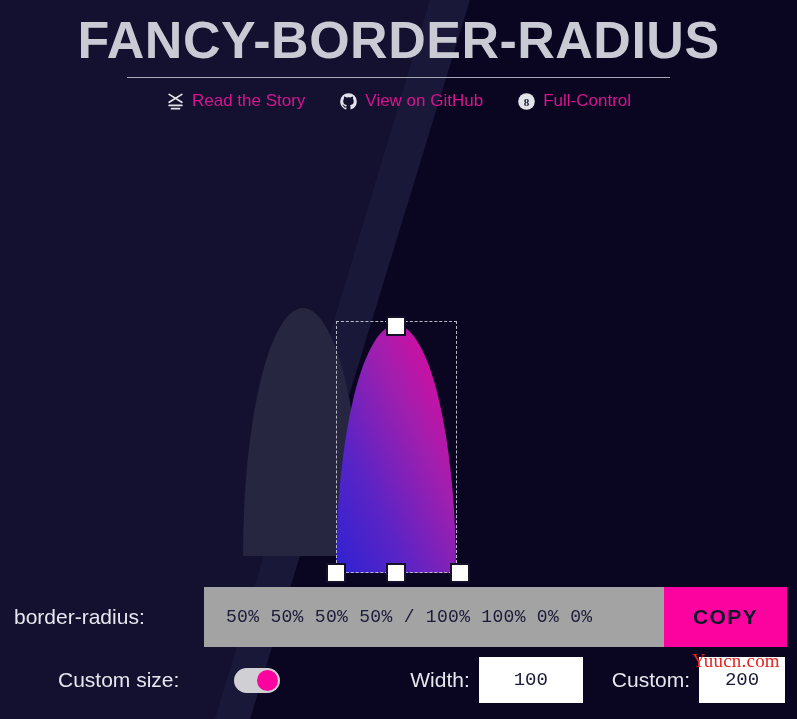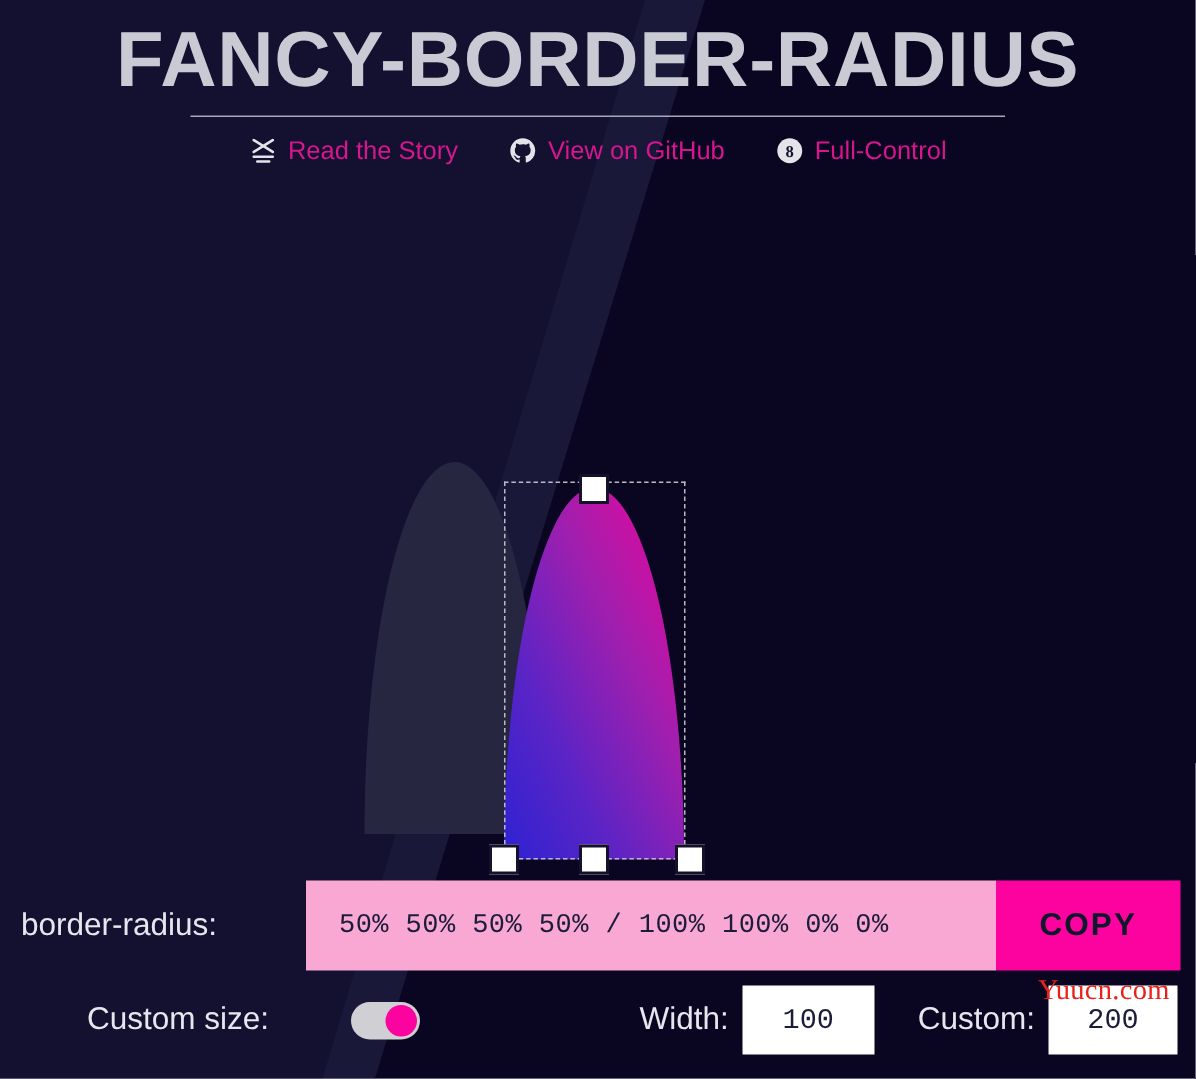--- a/index.html
+++ b/index.html
@@ -68,21 +68,21 @@
   }
   .navlinks {
     display: flex;
     justify-content: center;
     align-items: center;
     gap: 34px;
     margin-top: 13px;
   }
   .navlink {
     display: flex;
-    align-items: flex-start;
+    align-items: flex-end;
     gap: 7px;
     color: #d6158f;
     font-size: 17px;
     text-decoration: none;
     cursor: pointer;
     line-height: 20px;
   }
   .navlink .ic {
     display: inline-flex;
     align-items: center;
@@ -147,21 +147,21 @@
   .output-label {
     width: 204px;
     padding-left: 14px;
     color: #e6e7ee;
     font-size: 21px;
     line-height: 26px;
   }
   .output-value {
     flex: 0 0 460px;
     height: 60px;
-    background: #f9a8d4;
+    background: #a3a3a3;
     color: #1b1b3a;
     font-family: "Liberation Mono", monospace;
     font-size: 18px;
     display: flex;
     align-items: center;
     padding-left: 22px;
     border: none;
     outline: none;
     letter-spacing: 0.3px;
   }
@@ -209,21 +209,21 @@
   .toggle .knob {
     position: absolute;
     top: 2px; left: 23px;
     width: 21px; height: 21px;
     border-radius: 50%;
     background: #fc03a0;
   }
   .spacer { flex: 1 1 auto; }
   .width-label { margin-right: 9px; }
   .num-input {
-    width: 88px;
+    width: 104px;
     height: 46px;
     background: #ffffff;
     border: none;
     outline: none;
     color: #1b1b3a;
     font-family: "Liberation Mono", monospace;
     font-size: 19px;
     text-align: center;
   }
   .height-label { margin-left: 29px; margin-right: 9px; }

